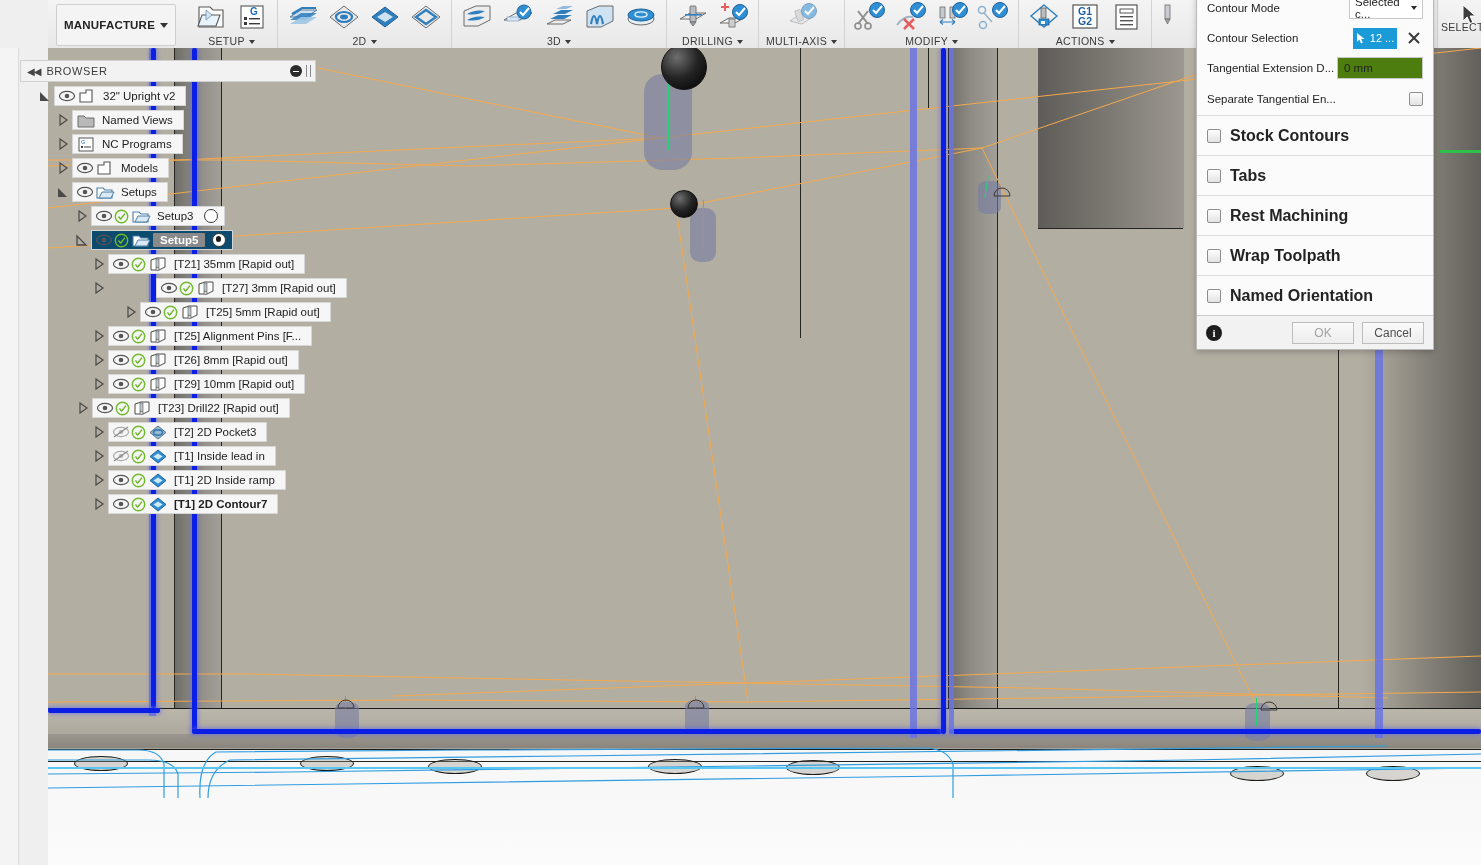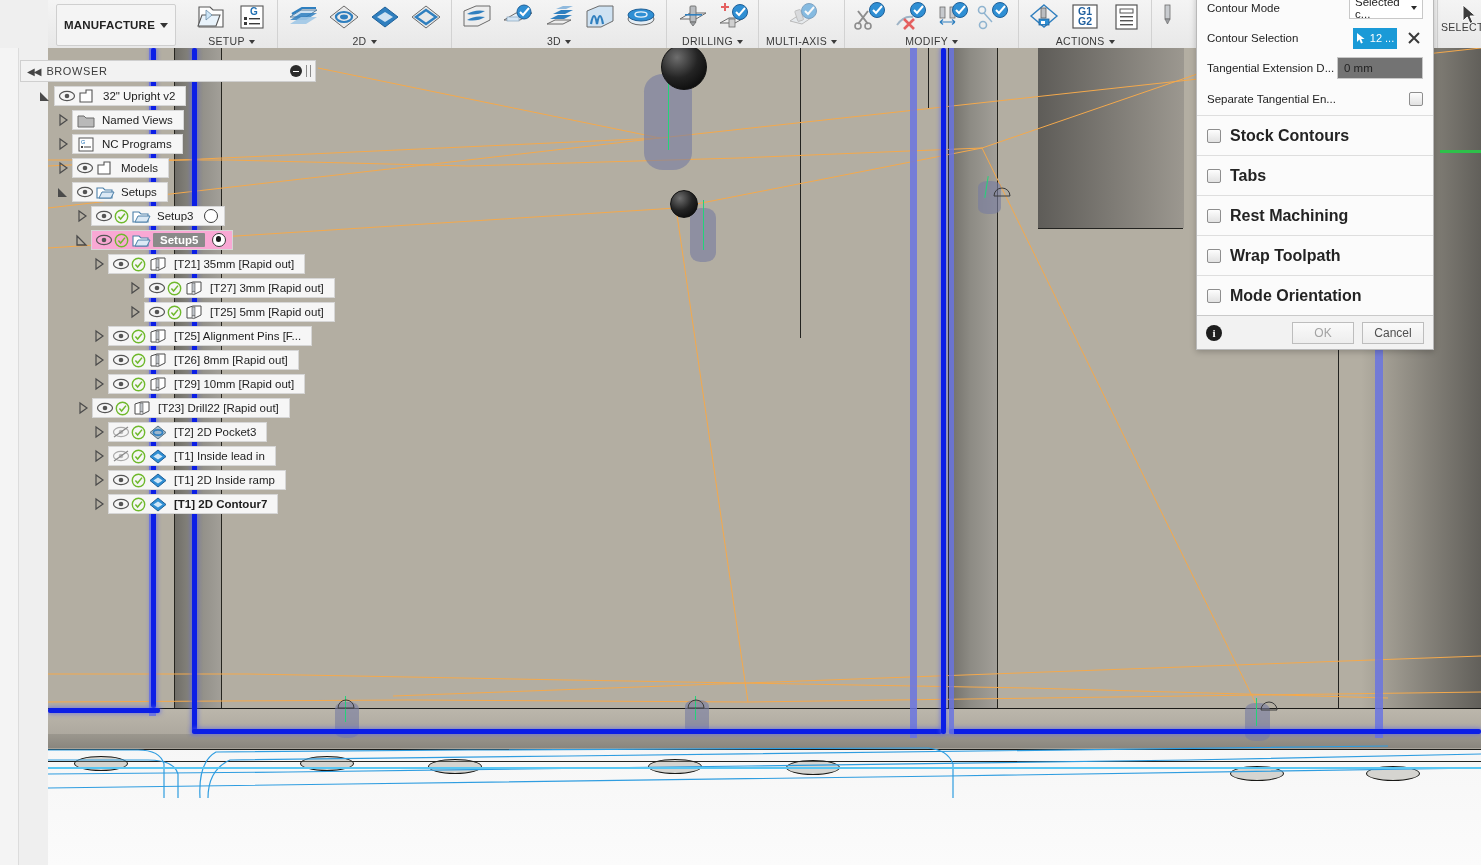--- a/index.html
+++ b/index.html
@@ -110,21 +110,21 @@
   #bhead .dbl{font-size:10px;color:#444;letter-spacing:-1px;margin:0 6px 0 2px;}
   #bhead .btitle{font-size:11px;color:#3c3c3c;letter-spacing:.6px;flex:1;}
   .minusicon{
     width:12px;height:12px;border-radius:50%;background:#2b2b2b;position:relative;margin-right:4px;
   }
   .minusicon:after{content:"";position:absolute;left:3px;top:5.5px;width:6px;height:1.5px;background:#fff;}
   .grip{width:3px;height:12px;border-left:1px solid #8a8a8a;border-right:1px solid #8a8a8a;}
 
   .trow{display:flex;align-items:center;height:20px;margin-top:4px;position:relative;}
   .tw{display:flex;align-items:center;height:20px;background:#f6f6f6;border:1px solid #d6d6d6;box-sizing:border-box;padding:0 6px 0 3px;}
-  .tw.sel{background:#f9a8d4;}
+  .tw.sel{background:#0c4a6e;}
   .arrow-c,.arrow-o{width:14px;height:14px;flex:0 0 auto;margin-right:2px;}
   .tlabel{font-size:11.5px;color:#1d1d1d;white-space:nowrap;padding:0 4px;}
   .tlabel.hl{background:#8a8a8a;color:#fff;padding:1px 7px;border-radius:1px;font-weight:bold;}
   .tlabel.bold{font-weight:bold;}
   .eye{width:18px;height:14px;flex:0 0 auto;margin-right:1px;}
   .chk{width:15px;height:15px;flex:0 0 auto;margin-right:2px;}
   .ticon{width:20px;height:17px;flex:0 0 auto;margin-right:2px;}
   .radio{width:14px;height:14px;border:1.6px solid #3a3a3a;border-radius:50%;margin-left:7px;box-sizing:border-box;flex:0 0 auto;background:#fff;}
   .radio.on{position:relative;}
   .radio.on:after{content:"";position:absolute;left:2.4px;top:2.4px;width:5.6px;height:5.6px;background:#1c1c1c;border-radius:50%;}
@@ -143,21 +143,21 @@
     display:flex;align-items:center;justify-content:space-between;padding:0 5px;
     font-size:11.5px;color:#232323;
   }
   .dselect .caret{border-top-color:#2b2b2b;border-left-width:3.5px;border-right-width:3.5px;border-top-width:4.5px;}
   .selbtn{
     width:44px;height:21px;background:#1a9ad7;display:flex;align-items:center;justify-content:center;gap:3px;
     color:#fff;font-size:11px;box-sizing:border-box;
   }
   .xbtn{width:18px;height:18px;margin-left:8px;display:flex;align-items:center;justify-content:center;}
   .dinput{
-    width:86px;height:22px;background:#737373;border:1px solid #c8c8c8;box-sizing:border-box;
+    width:86px;height:22px;background:#4d7c0f;border:1px solid #c8c8c8;box-sizing:border-box;
     display:flex;align-items:center;padding:0 6px;font-size:11.5px;color:#232323;
   }
   .cbox{
     width:14px;height:14px;background:linear-gradient(#fdfdfd,#e2e2e2);
     border:1px solid #8e8e8e;border-radius:2px;box-sizing:border-box;flex:0 0 auto;
   }
   .dsec{
     display:flex;align-items:center;height:40px;padding:0 10px;gap:9px;
     border-top:1px solid #dedede;box-sizing:border-box;
   }
@@ -719,42 +719,42 @@
             <path d="M4.4 7.6 L6.6 10 L11 4.6" fill="none" stroke="#6fb92c" stroke-width="1.5"></path>
           </svg>
           <svg class="ticon" viewBox="0 0 20 17">
             <path d="M3 4 l6 -2 h8 v9 l-6 3 h-8 Z" fill="#fff" stroke="#4a4a4a" stroke-width="1"></path>
             <rect x="8" y="3" width="3" height="9" fill="#bfc4c9" stroke="#555" stroke-width=".6"></rect>
             <circle cx="9.5" cy="13" r="1.6" fill="#d7d9dc" stroke="#555" stroke-width=".6"></circle>
           </svg>
           <span class="tlabel">[T21] 35mm [Rapid out]</span>
         </div>
       </div>
-      <div class="trow" style="padding-left: 108px;">
+      <div class="trow" style="padding-left: 72px; gap: 48px;">
         <svg class="arrow-c" viewBox="0 0 14 14">
           <path d="M4 2 L11 7 L4 12 Z" fill="none" stroke="#4a4a4a" stroke-width="1.2"></path>
         </svg>
         <div class="tw">
           <svg class="eye" viewBox="0 0 18 14">
             <ellipse cx="9" cy="7" rx="7.5" ry="4.6" fill="none" stroke="#555" stroke-width="1.2"></ellipse>
             <circle cx="9" cy="7" r="2.3" fill="#555"></circle>
           </svg>
           <svg class="chk" viewBox="0 0 15 15">
             <circle cx="7.5" cy="7.5" r="6.2" fill="none" stroke="#6fb92c" stroke-width="1.4"></circle>
             <path d="M4.4 7.6 L6.6 10 L11 4.6" fill="none" stroke="#6fb92c" stroke-width="1.5"></path>
           </svg>
           <svg class="ticon" viewBox="0 0 20 17">
             <path d="M3 4 l6 -2 h8 v9 l-6 3 h-8 Z" fill="#fff" stroke="#4a4a4a" stroke-width="1"></path>
             <rect x="8" y="3" width="3" height="9" fill="#bfc4c9" stroke="#555" stroke-width=".6"></rect>
             <circle cx="9.5" cy="13" r="1.6" fill="#d7d9dc" stroke="#555" stroke-width=".6"></circle>
           </svg>
           <span class="tlabel">[T27] 3mm [Rapid out]</span>
         </div>
       </div>
-      <div class="trow" style="padding-left: 108px;">
+      <div class="trow" style="padding-left: 72px; margin-left: 32px;">
         <svg class="arrow-c" viewBox="0 0 14 14">
           <path d="M4 2 L11 7 L4 12 Z" fill="none" stroke="#4a4a4a" stroke-width="1.2"></path>
         </svg>
         <div class="tw">
           <svg class="eye" viewBox="0 0 18 14">
             <ellipse cx="9" cy="7" rx="7.5" ry="4.6" fill="none" stroke="#555" stroke-width="1.2"></ellipse>
             <circle cx="9" cy="7" r="2.3" fill="#555"></circle>
           </svg>
           <svg class="chk" viewBox="0 0 15 15">
             <circle cx="7.5" cy="7.5" r="6.2" fill="none" stroke="#6fb92c" stroke-width="1.4"></circle>
@@ -985,21 +985,21 @@
   <div class="dsec">
     <span class="cbox"></span>
     <span class="dsectitle">Rest Machining</span>
   </div>
   <div class="dsec">
     <span class="cbox"></span>
     <span class="dsectitle">Wrap Toolpath</span>
   </div>
   <div class="dsec">
     <span class="cbox"></span>
-    <span class="dsectitle">Mode Orientation</span>
+    <span class="dsectitle">Named Orientation</span>
   </div>
 
   <div id="dfoot">
     <span class="infoicon">i</span>
     <div style="flex:1"></div>
     <div class="dbtn dim">OK</div>
     <div class="dbtn">Cancel</div>
   </div>
 </div>
 

